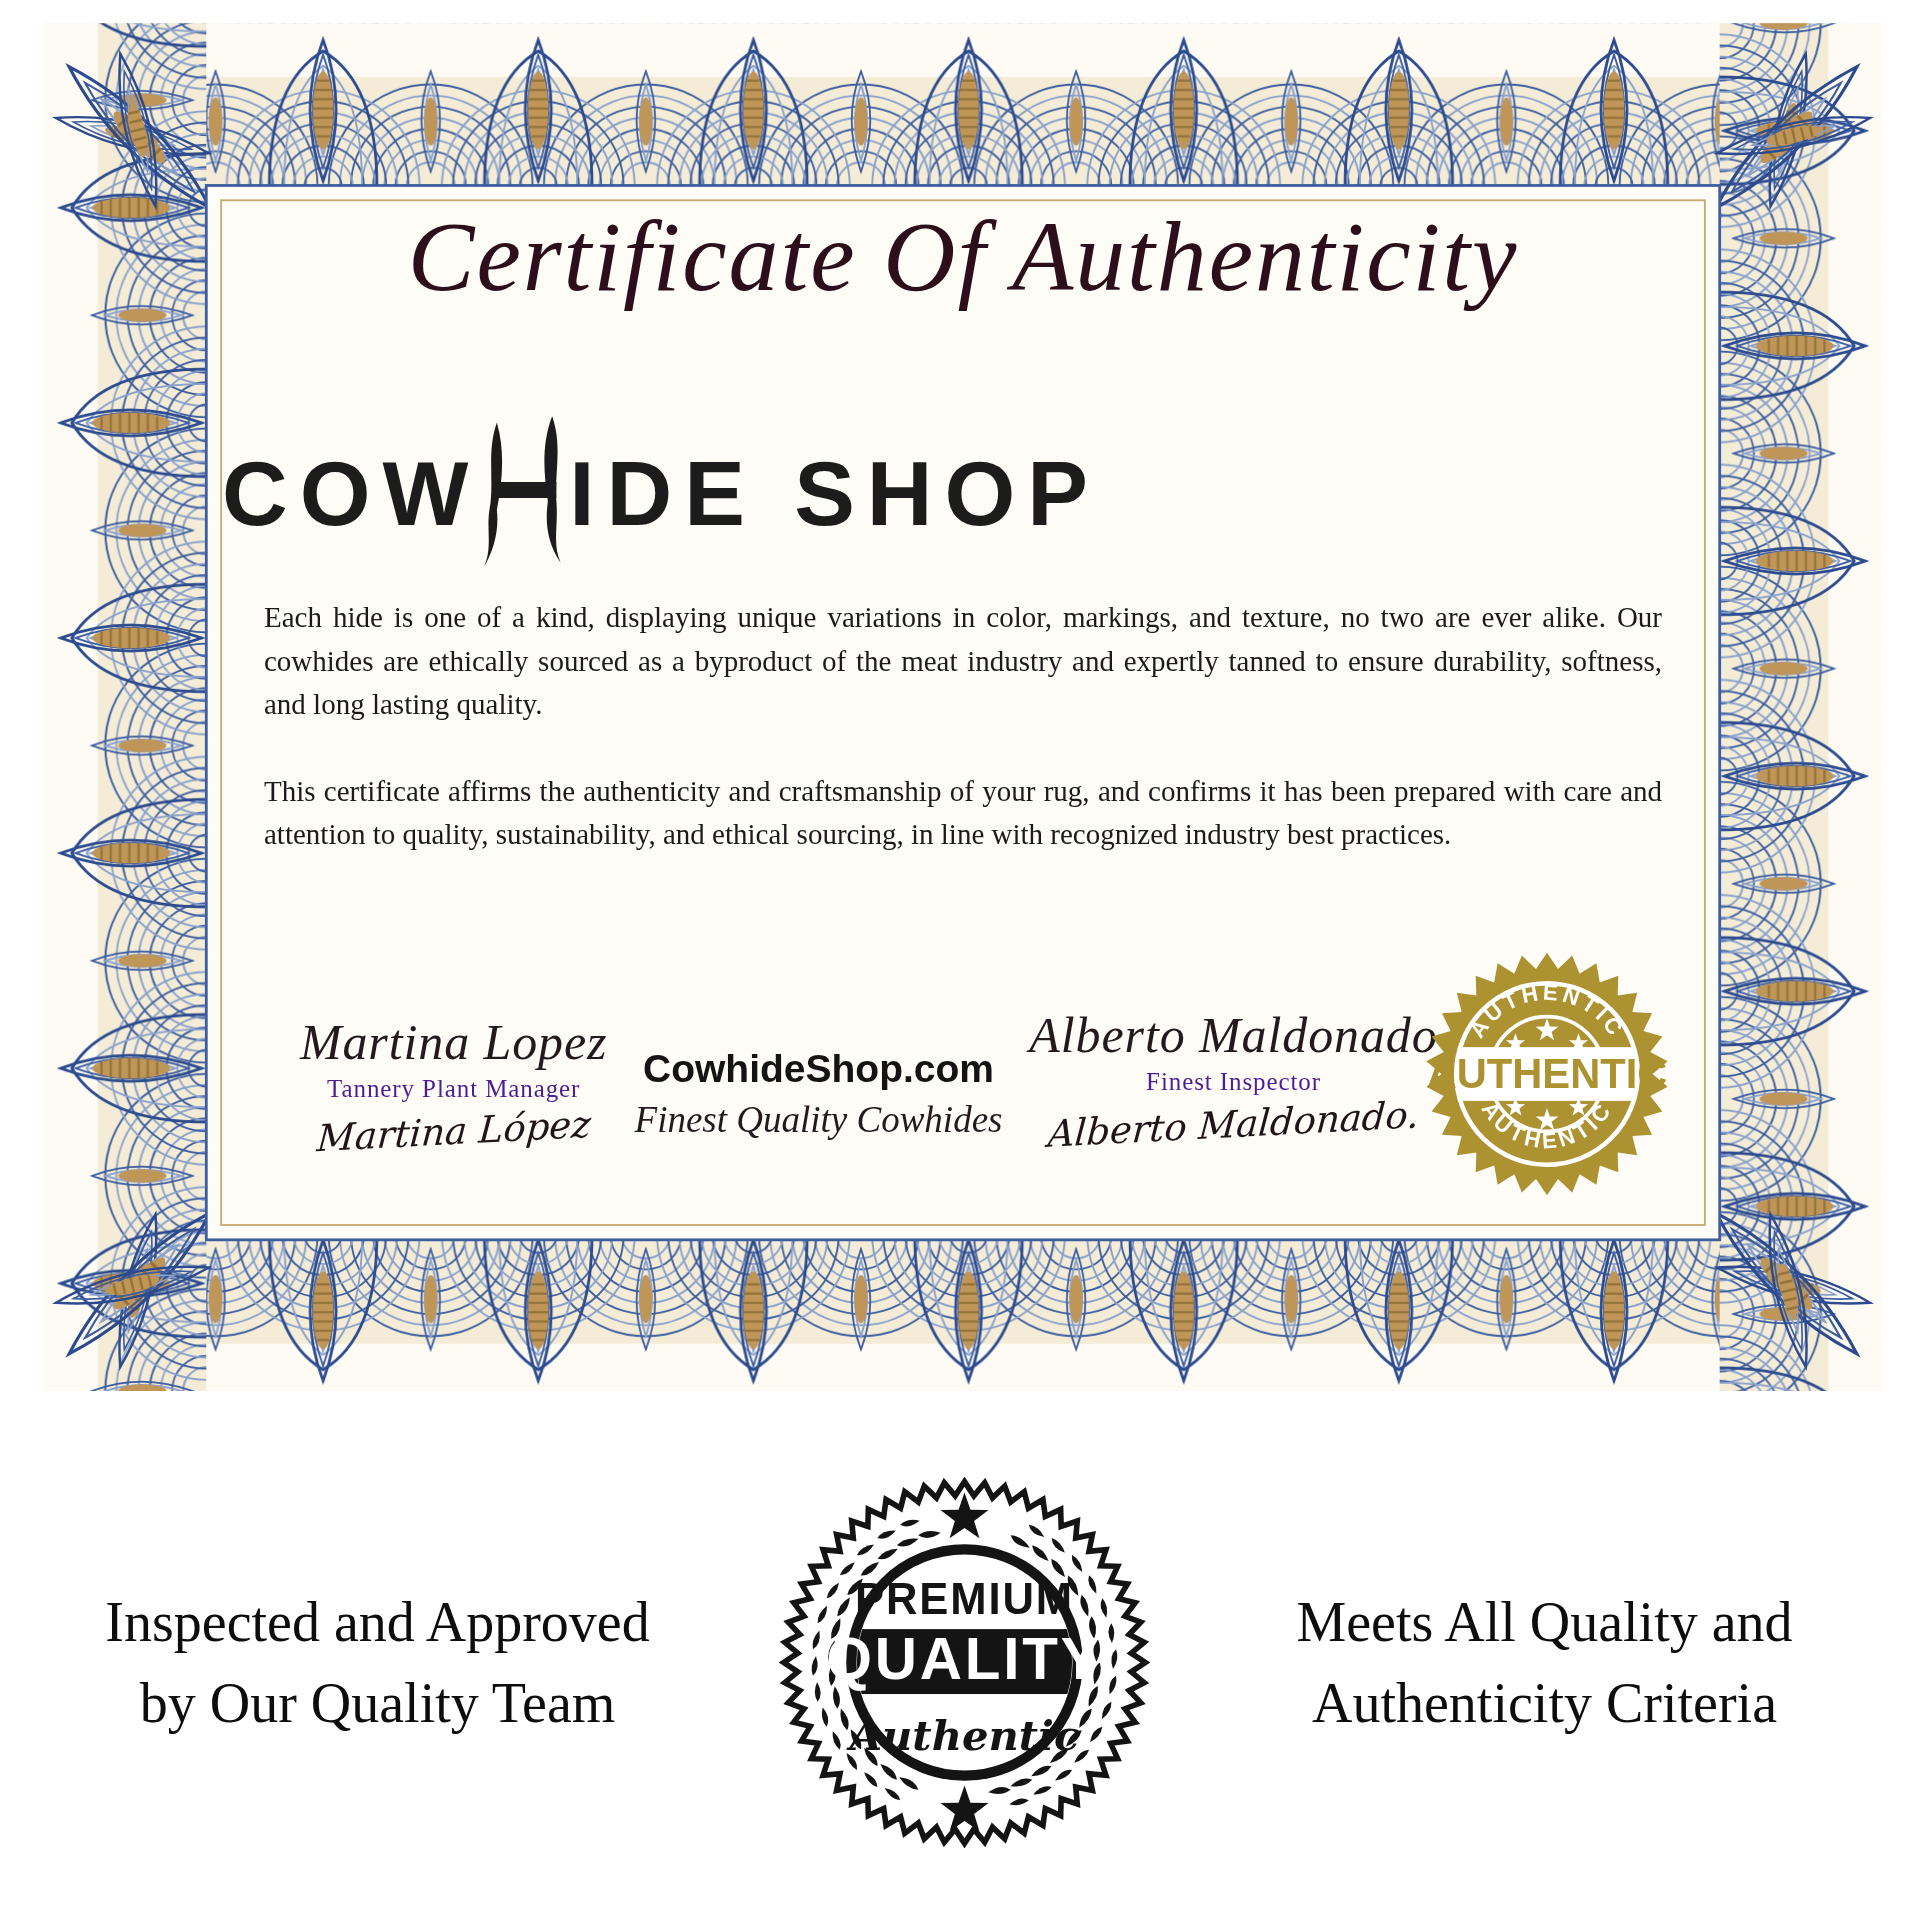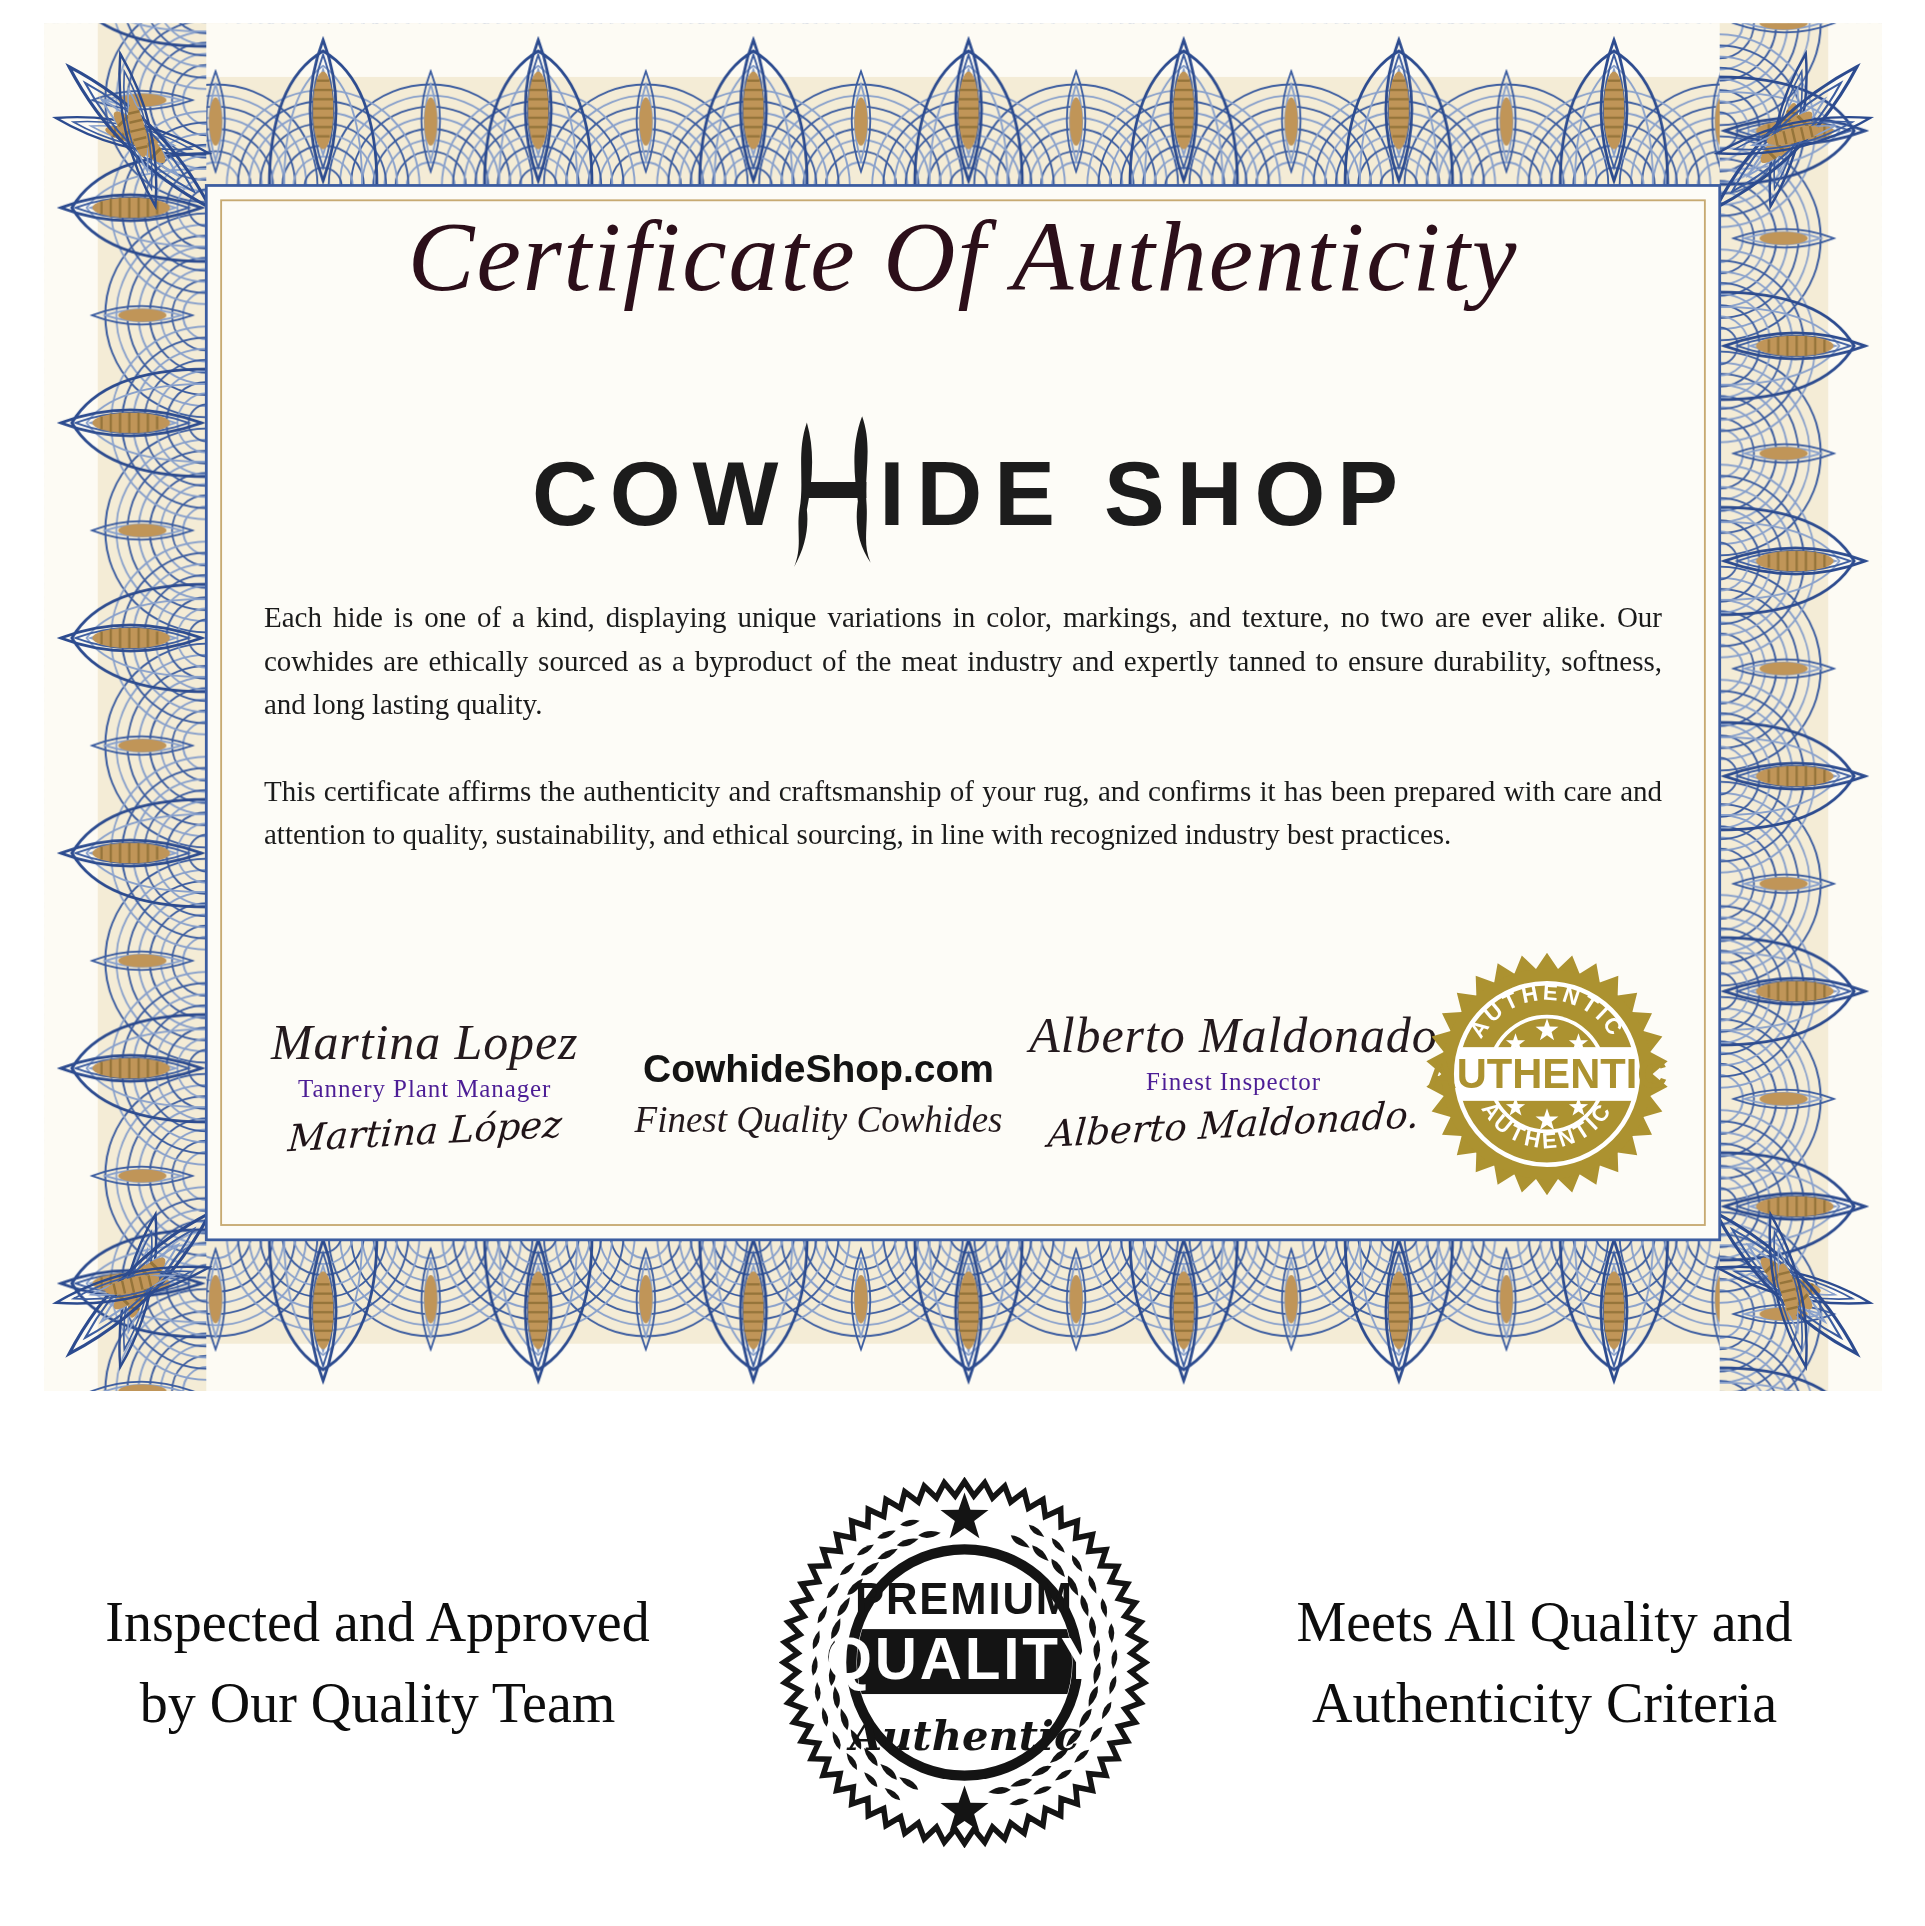--- a/index.html
+++ b/index.html
@@ -8,32 +8,32 @@
   .certificate{position:absolute;left:0;top:0;width:1926px;height:1391px;}
   .border-svg{position:absolute;left:0;top:0;}
   
   .a1{stroke:#3c5da0;stroke-width:2;fill:none;}
   .a2{stroke:#88a0cb;stroke-width:2;fill:none;}
   .a3{stroke:#2c4b8f;stroke-width:3;fill:none;}
   .panel{position:absolute;left:206px;top:186px;width:1514px;height:1186px;}
   .title{position:absolute;top:13px;left:0;right:0;text-align:center;
          font-family:"Liberation Serif",serif;font-style:italic;font-size:100px;
          color:#2c0f1a;letter-spacing:1.9px;}
-  .logo{position:absolute;top:228px;left:16px;right:0;display:flex;align-items:center;justify-content:center;
+  .logo{position:absolute;top:228px;left:16px;right:0;display:flex;align-items:center;justify-content:flex-start;
         font-family:"Liberation Sans",sans-serif;font-weight:bold;font-size:91px;color:#1c1c1c;letter-spacing:12px;}
   .logo .hideH{margin:0 1.9px;transform:translateY(1.9px);}
   .paras{position:absolute;top:410px;left:58px;right:58px;
          font-size:29px;line-height:1.5;text-align:justify;color:#1b1b1b;}
   .paras p{margin:0 0 43px 0;}
   .sig{position:absolute;text-align:center;color:#241a1e;}
   .sig-name{font-family:"Liberation Serif",serif;font-style:italic;font-size:50px;letter-spacing:0.9px;}
   .sig-role{font-size:25px;margin-top:3.7px;letter-spacing:0.9px;color:#4c1d95;}
   .sig-hand{font-family:"DejaVu Serif",serif;font-style:italic;font-size:37px;margin-top:7.4px;
             transform:rotate(-3deg) skewX(-7deg);color:#201418;}
-  .sig-left{top:827px;left:16.7px;width:404px;}
+  .sig-left{top:827px;left:16.7px;width:404px;padding-left:29px;}
   .sig-center{top:861px;left:427px;width:371px;}
   .sig-right{top:820px;left:805px;width:445px;}
   .sig-site{font-family:"Liberation Sans",sans-serif;font-weight:bold;font-size:39px;color:#141414;}
   .sig-tagline{font-family:"Liberation Serif",serif;font-style:italic;font-size:37px;margin-top:7px;}
   .gold-seal{position:absolute;left:1216px;top:763px;}
   .footer-left,.footer-right{position:absolute;width:659px;text-align:center;
         font-family:"Liberation Serif",serif;font-size:56px;line-height:1.45;color:#0d0d0d;}
   .footer-left{left:48px;top:1582px;}
   .footer-right{left:1215px;top:1582px;}
   .premium-seal{position:absolute;left:779px;top:1477px;}

